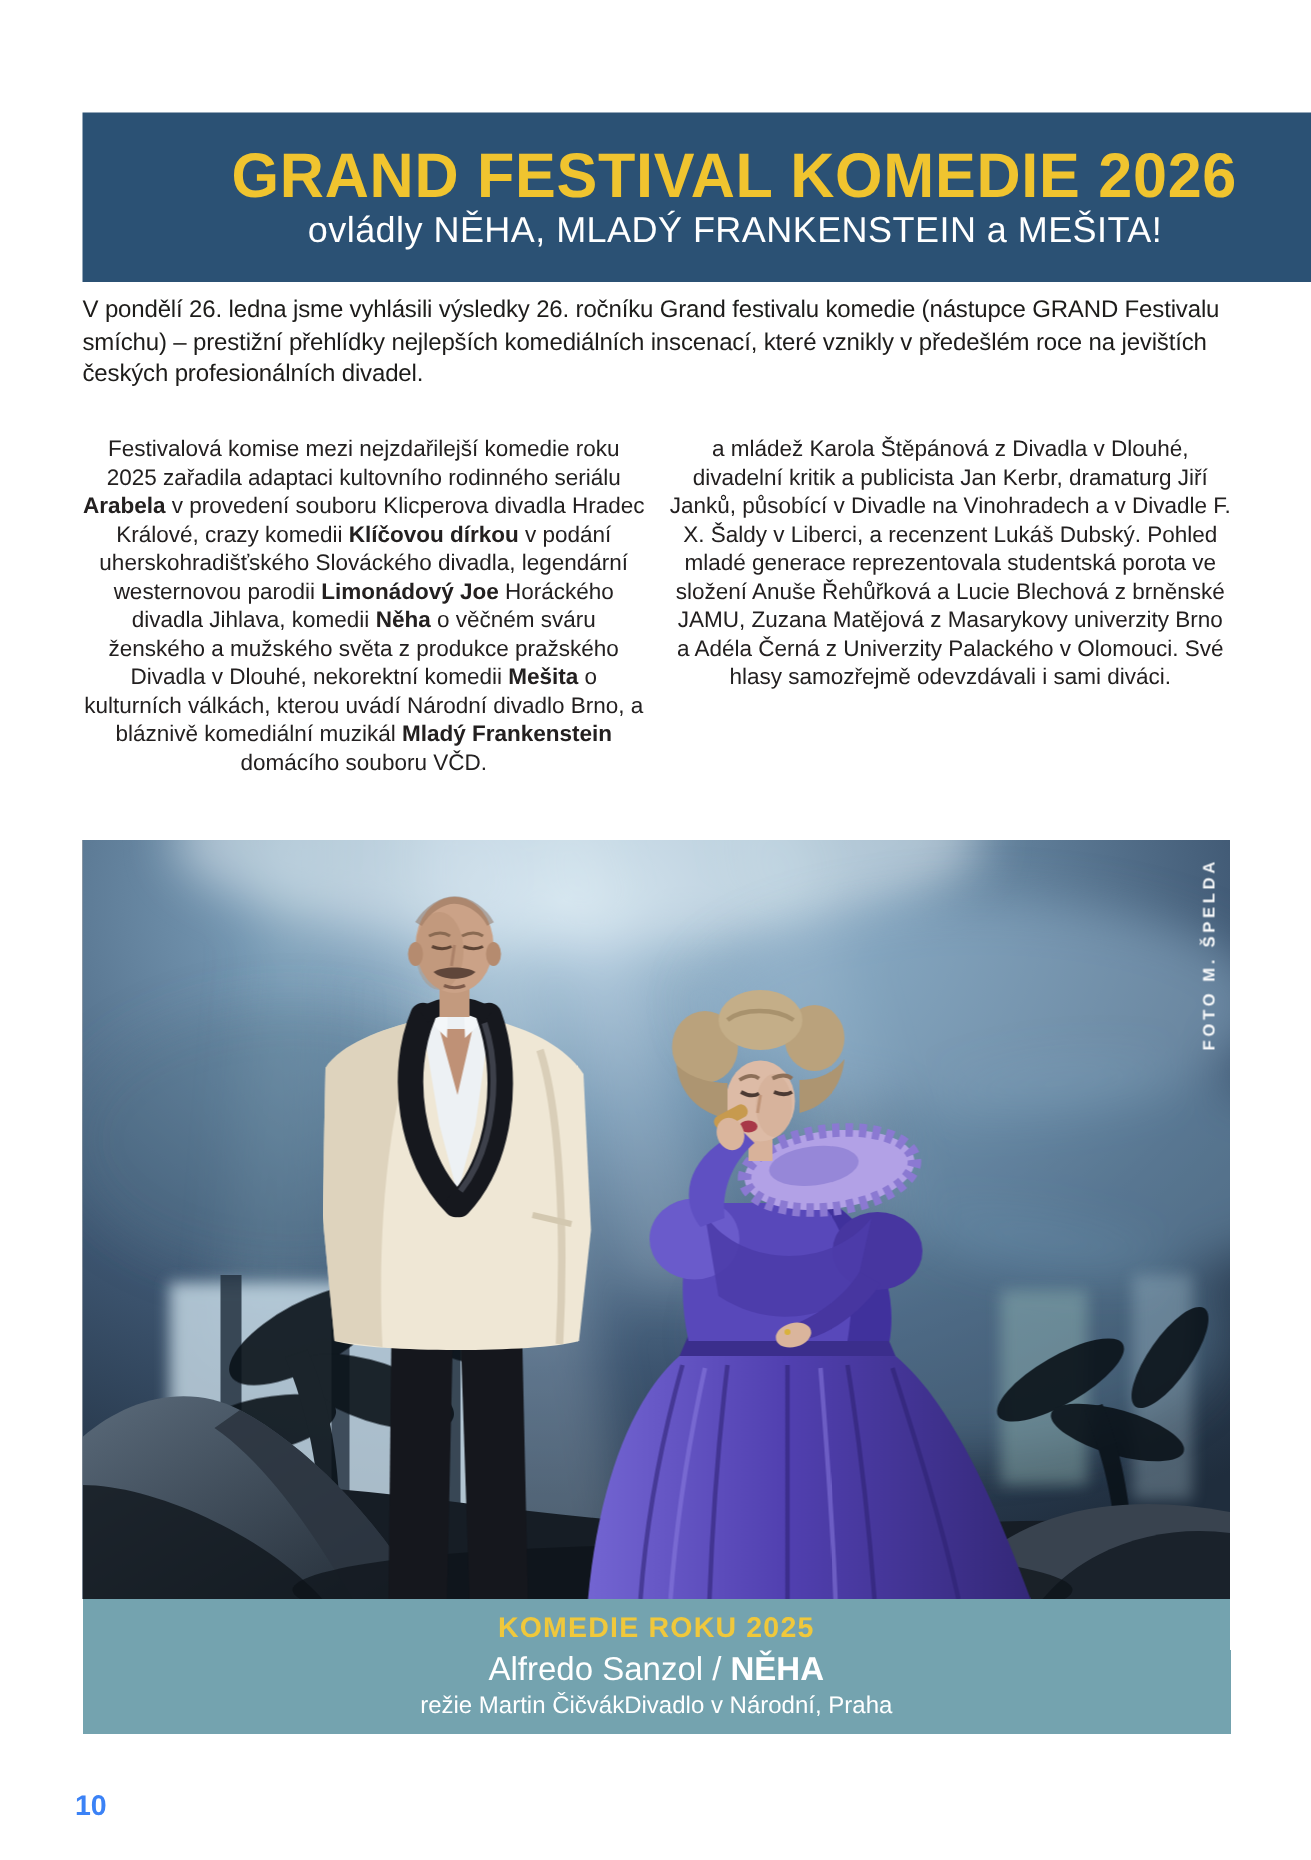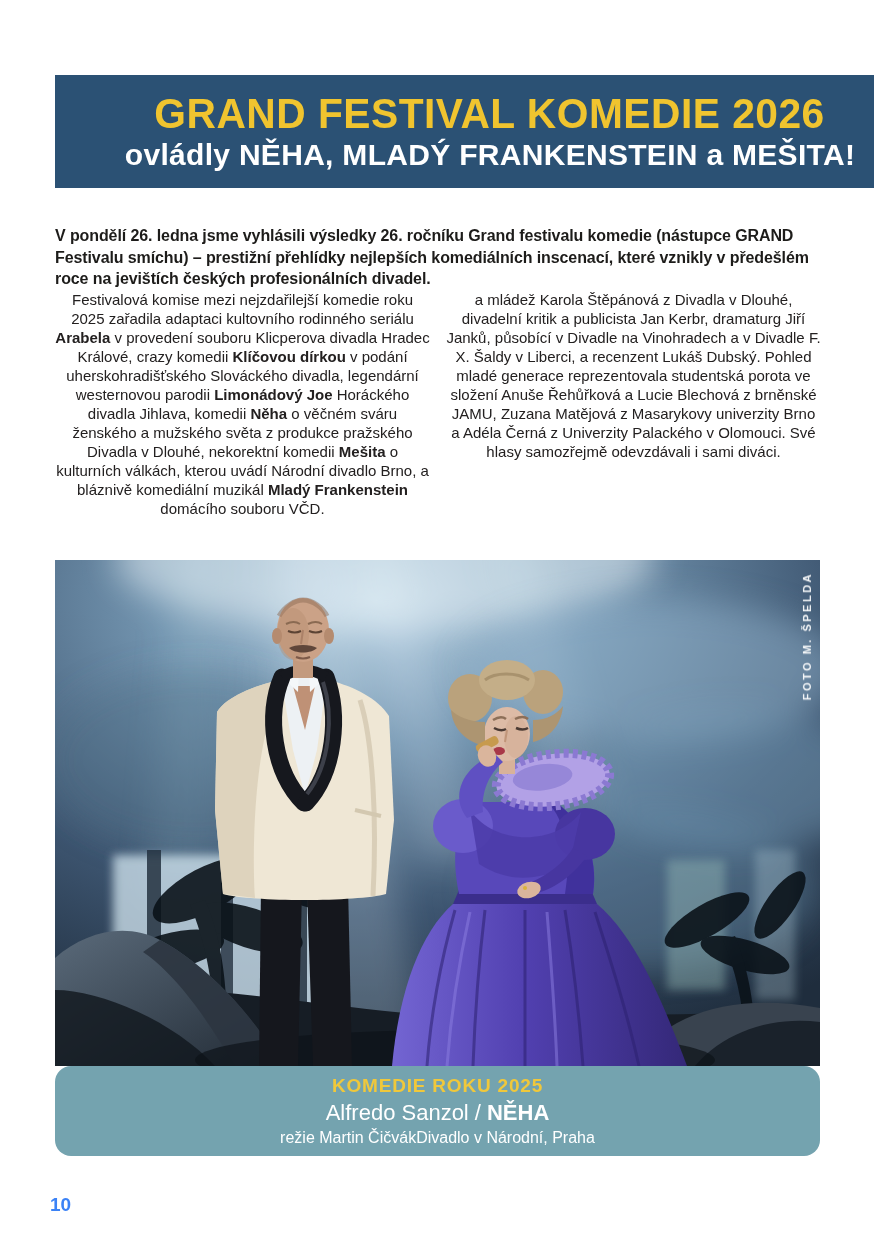--- a/index.html
+++ b/index.html
@@ -13,28 +13,28 @@
   .banner {
     position:absolute; left:55px; top:75px; width:870px; height:113px;
     display:flex; flex-direction:column; align-items:center; justify-content:center;
     gap:3px;
   }
   .banner-title {
     font-size:42px; font-weight:800; letter-spacing:0.5px; line-height:1;
     transform:scaleX(.97); white-space:nowrap;
   }
   .banner-subtitle {
-    font-size:30px; font-weight:700; letter-spacing:0.3px; line-height:1.1;
+    font-size:24px; font-weight:400; letter-spacing:0.3px; line-height:1.1;
     white-space:nowrap;
   }
 
   
   .intro {
-    position:absolute; left:55px; top:225px; width:766px; margin:0;
-    font-size:16px; font-weight:700; line-height:21.5px; color:#1d1c1a;
+    position:absolute; left:55px; top:196px; width:766px; margin:0;
+    font-size:16px; font-weight:400; line-height:21.5px; color:#1d1c1a;
     letter-spacing:-0.1px;
   }
 
   
   .columns {
     position:absolute; left:55px; top:290px; width:766px;
     display:flex; gap:16px;
   }
   .col { flex:1; font-size:15px; line-height:19px; color:#232020; }
   .body-par { margin:0; position:relative;text-align:center; }
@@ -239,21 +239,21 @@
         <path d="M412,258 C398,240 404,218 422,204 L438,192 L448,202 C434,214 426,232 428,252 Z" fill="#5f50c2"></path>
         <ellipse cx="432" cy="196" rx="9" ry="11" fill="#dab59c" transform="rotate(-20 432 196)"></ellipse>
         <path d="M532,296 C518,316 498,330 478,334 L472,324 C492,316 508,304 518,288 Z" fill="#4736a0"></path>
         <ellipse cx="474" cy="330" rx="12" ry="8" fill="#dab59c" transform="rotate(-15 474 330)"></ellipse>
         <circle cx="470" cy="328" r="2" fill="#d9b23c"></circle>
       </g>
     </svg>
     <div class="photo-credit">FOTO M. ŠPELDA</div>
   </figure>
 
-  <div class="caption" style="background-color: rgb(116, 163, 175); color: rgb(255, 255, 255); border-radius: 16px;">
+  <div class="caption" style="background-color: rgb(116, 163, 175); color: rgb(255, 255, 255);">
     <div class="caption-award" style="color: rgb(240, 200, 59);">KOMEDIE ROKU 2025</div>
     <div class="caption-line2">
       <span class="author">Alfredo Sanzol /</span><b>NĚHA</b>
     </div>
     <div class="caption-line3">
       <span class="director">režie Martin Čičvák</span><span>Divadlo v Národní, Praha</span>
     </div>
   </div>
 
   <div class="page-number">10</div>

